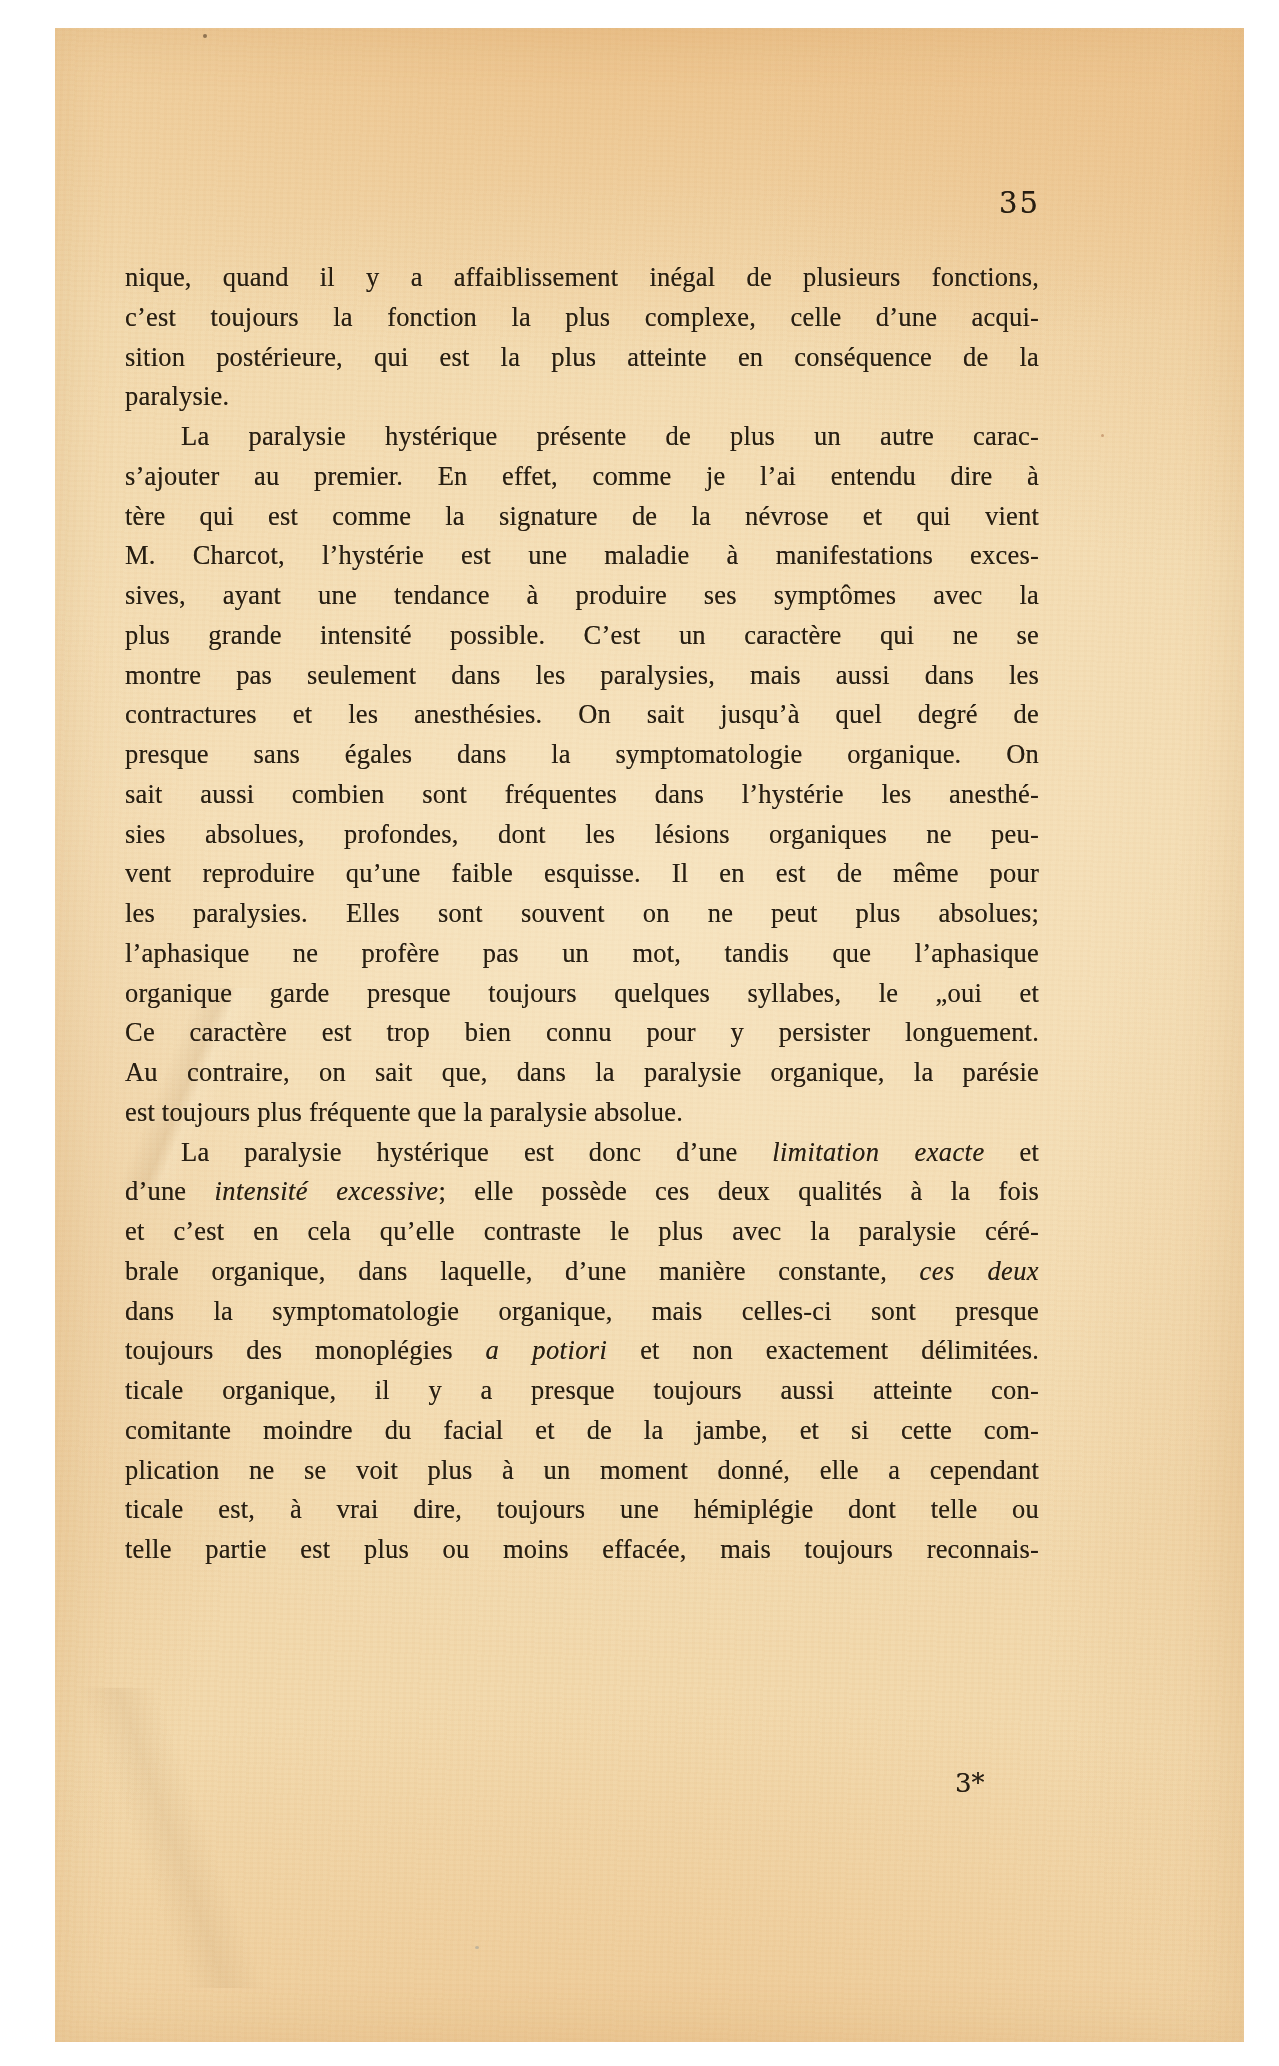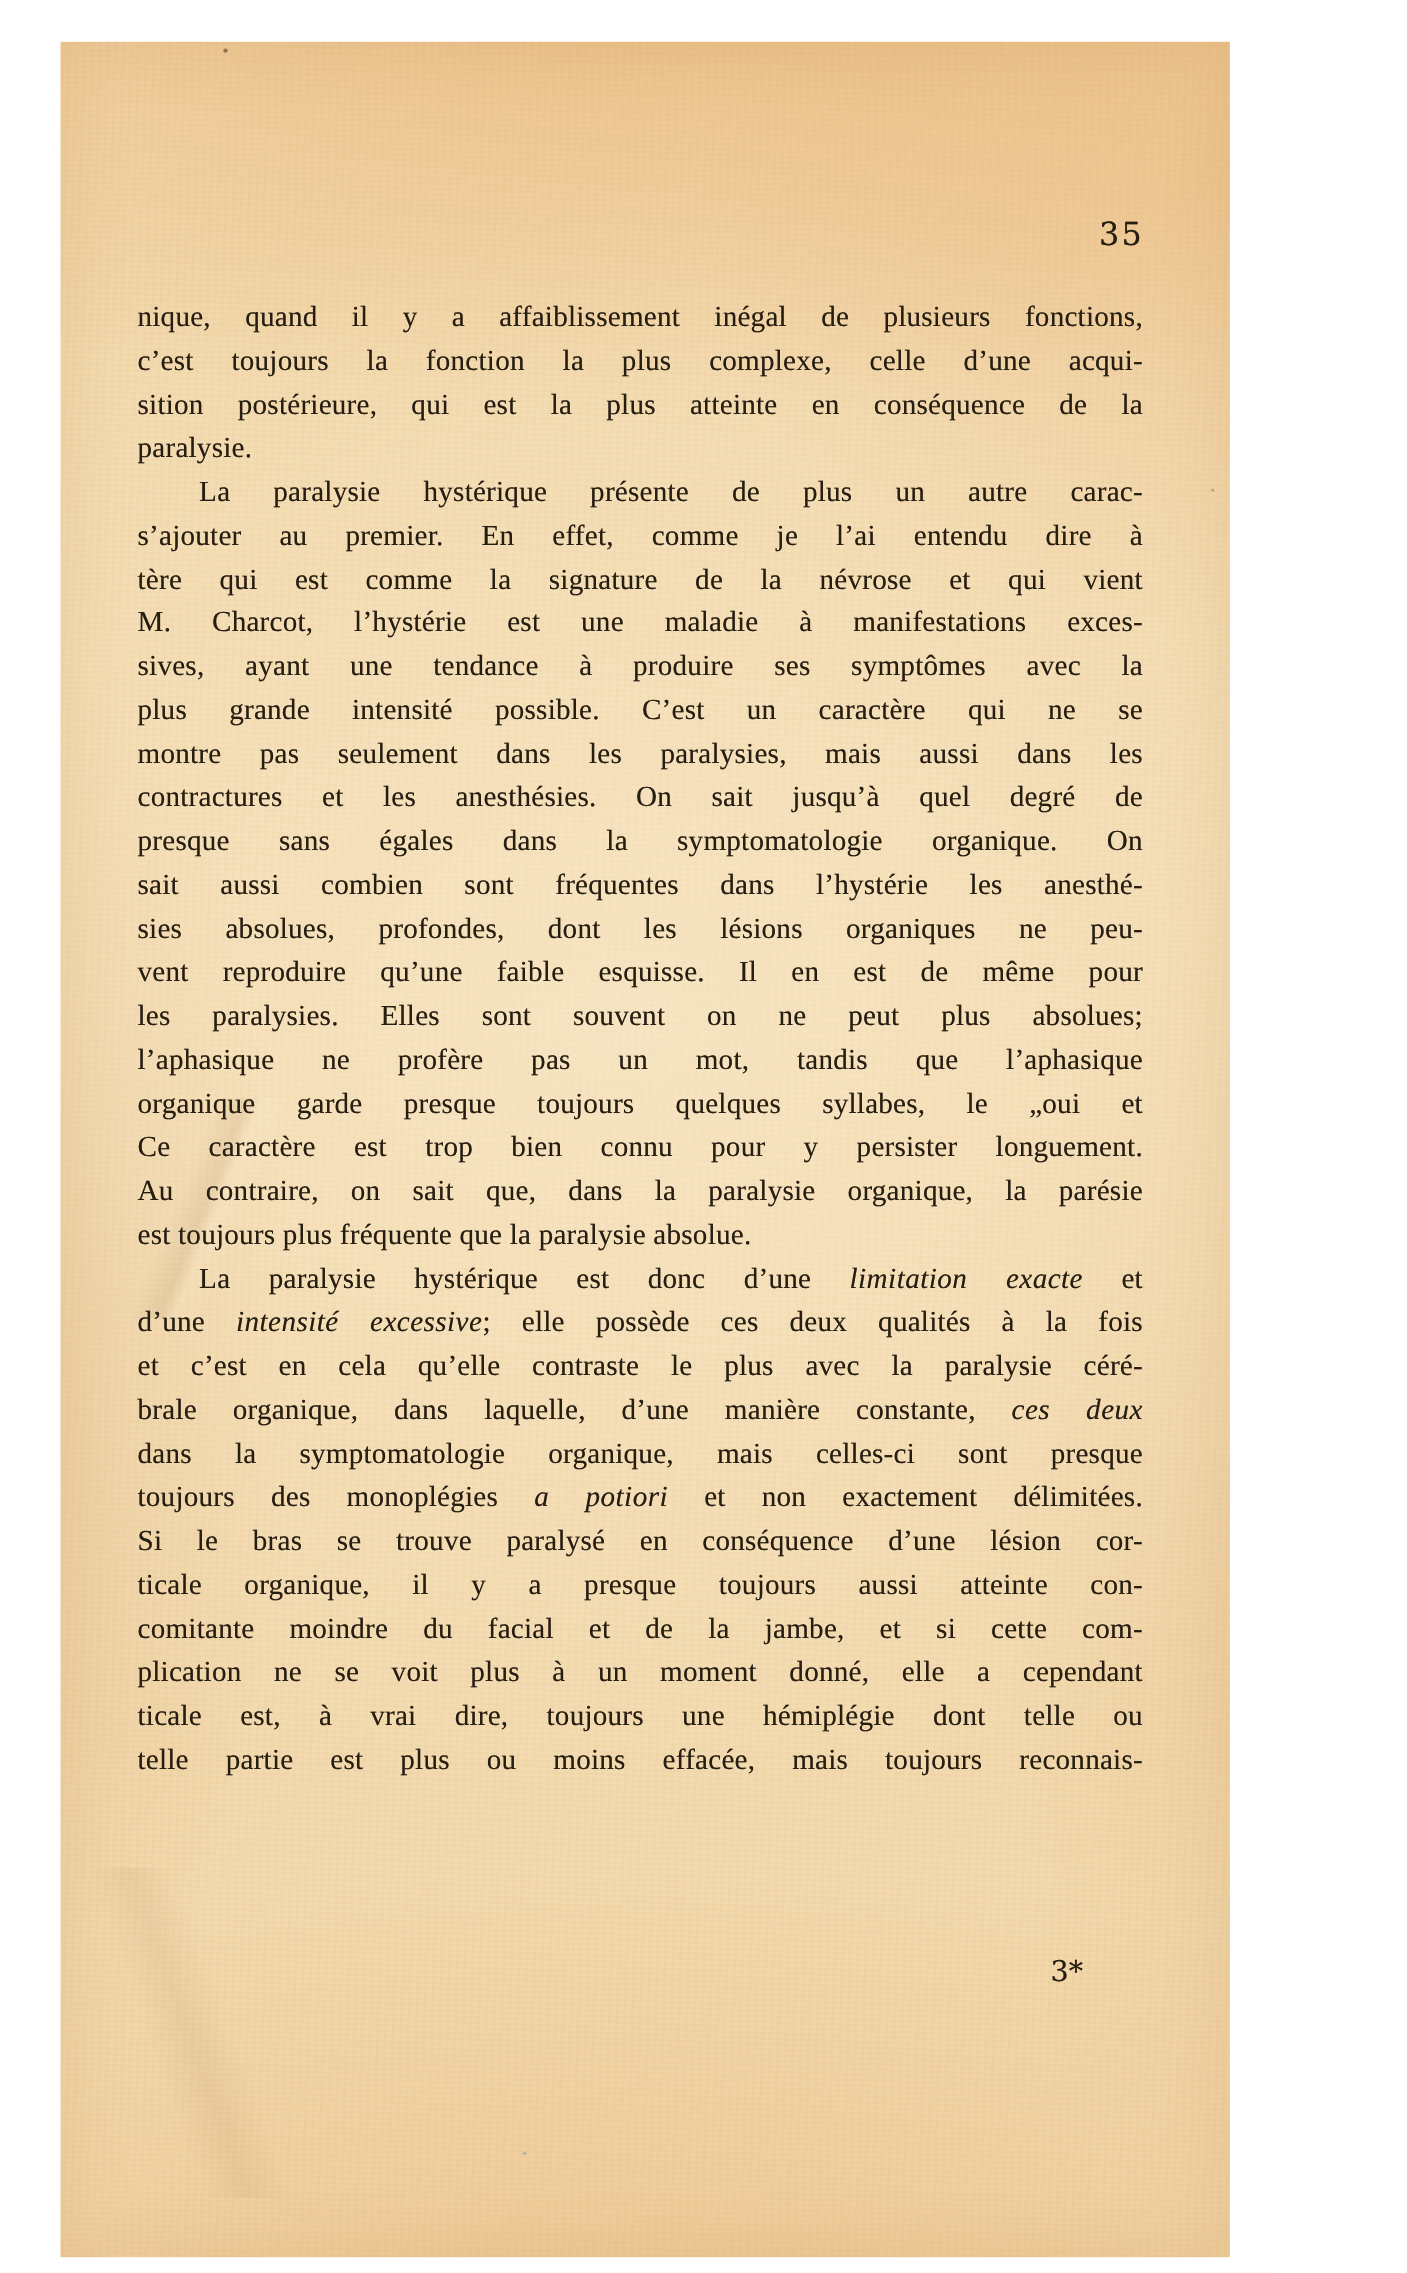--- a/index.html
+++ b/index.html
@@ -9,22 +9,22 @@
     font-family: "DejaVu Serif", "Liberation Serif", serif;
     overflow: hidden;
   }
   .scan {
     position: relative;
     width: 1279px; height: 2066px;
     background: #ffffff;
   }
   .paper {
     position: absolute;
-    left: 55px; top: 38px;
-    width: 1063px; height: 2014px;
+    left: 55px; top: 28px;
+    width: 1189px; height: 2014px;
     background-color: #f2d8ab;
     background-image:
       radial-gradient(ellipse 1500px 520px at 52% -2%, rgba(223,147,70,0.34), rgba(223,147,70,0) 72%),
       radial-gradient(ellipse 700px 600px at 100% 6%, rgba(226,160,92,0.22), rgba(226,160,92,0) 70%),
       radial-gradient(ellipse 1300px 1000px at 48% 44%, rgba(255,248,228,0.38), rgba(255,248,228,0) 75%),
       radial-gradient(ellipse 1500px 600px at 50% 104%, rgba(222,152,78,0.26), rgba(222,152,78,0) 72%),
       radial-gradient(ellipse 300px 900px at 0% 60%, rgba(206,142,76,0.16), rgba(206,142,76,0) 70%),
       radial-gradient(ellipse 300px 900px at 100% 70%, rgba(206,142,76,0.10), rgba(206,142,76,0) 70%),
       repeating-linear-gradient(2deg, rgba(180,120,60,0.025) 0 2px, rgba(255,255,255,0.02) 2px 5px),
       repeating-linear-gradient(92deg, rgba(180,120,60,0.02) 0 3px, rgba(255,250,235,0.025) 3px 7px);
@@ -120,21 +120,20 @@
         <div class="line"><span>organique garde presque toujours quelques syllabes, le „oui et</span></div>
         <div class="line"><span>Ce caractère est trop bien connu pour y persister longuement.</span></div>
         <div class="line"><span>Au contraire, on sait que, dans la paralysie organique, la parésie</span></div>
         <div class="line end"><span>est toujours plus fréquente que la paralysie absolue.</span></div>
         <div class="line indent"><span>La paralysie hystérique est donc d’une </span><em>limitation exacte</em><span> et</span></div>
         <div class="line"><span>d’une </span><em>intensité excessive</em><span>; elle possède ces deux qualités à la fois</span></div>
         <div class="line"><span>et c’est en cela qu’elle contraste le plus avec la paralysie céré-</span></div>
         <div class="line"><span>brale organique, dans laquelle, d’une manière constante, </span><em>ces deux</em></div>
         <div class="line"><span>dans la symptomatologie organique, mais celles-ci sont presque</span></div>
         <div class="line"><span>toujours des monoplégies </span><em>a potiori</em><span> et non exactement délimitées.</span></div>
-        <div class="line"><span>Si le bras se trouve paralysé en conséquence d’une lésion cor-</span></div>
         <div class="line"><span>ticale organique, il y a presque toujours aussi atteinte con-</span></div>
         <div class="line"><span>comitante moindre du facial et de la jambe, et si cette com-</span></div>
         <div class="line"><span>plication ne se voit plus à un moment donné, elle a cependant</span></div>
         <div class="line"><span>ticale est, à vrai dire, toujours une hémiplégie dont telle ou</span></div>
         <div class="line"><span>telle partie est plus ou moins effacée, mais toujours reconnais-</span></div>
       </div>
 
     <div class="signature">3*</div>
   </div>
 </div>

